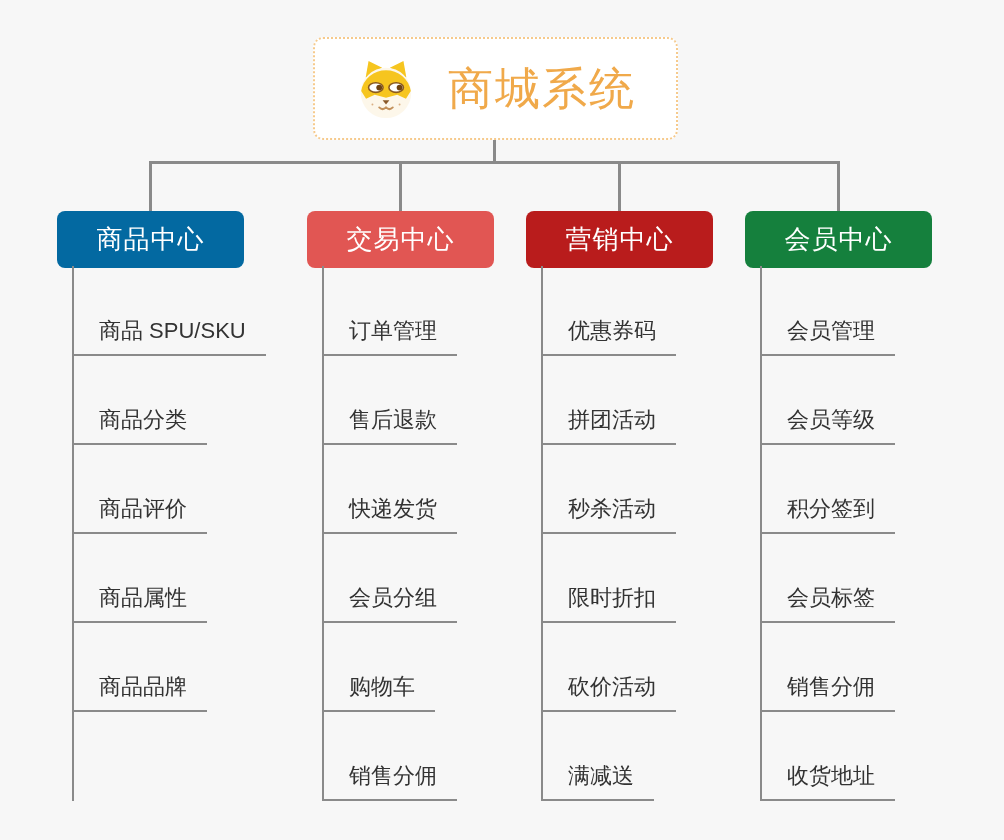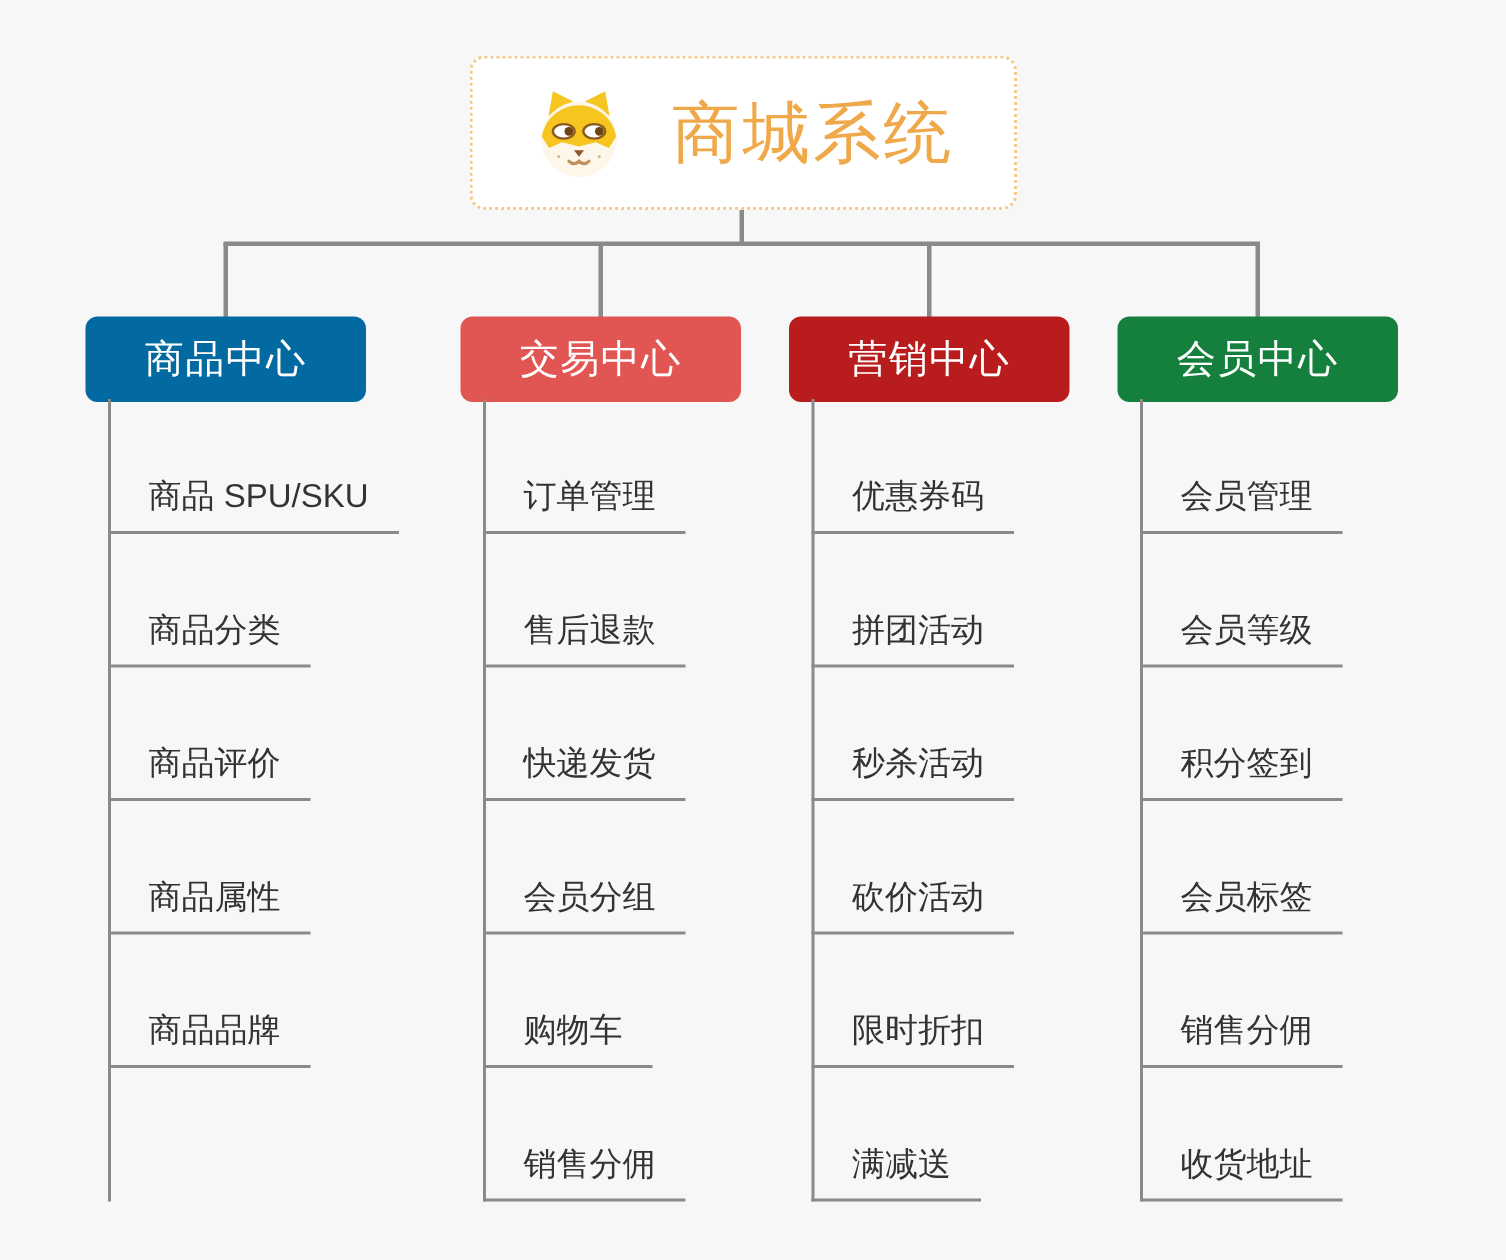--- a/index.html
+++ b/index.html
@@ -95,22 +95,22 @@
   </div>
 
   <div class="hdr p2" style="background-color: #b91c1c;">
     <span>营销中心</span>
   </div>
   <div class="line trunk t2"></div>
   <div class="col t2">
     <div class="item">优惠券码</div>
     <div class="item">拼团活动</div>
     <div class="item">秒杀活动</div>
+    <div class="item">限时折扣</div>
     <div class="item">砍价活动</div>
-    <div class="item">限时折扣</div>
     <div class="item">满减送</div>
   </div>
 
   <div class="hdr p3" style="background-color: #15803d;">
     <span>会员中心</span>
   </div>
   <div class="line trunk t3"></div>
   <div class="col t3">
     <div class="item">会员管理</div>
     <div class="item">会员等级</div>

